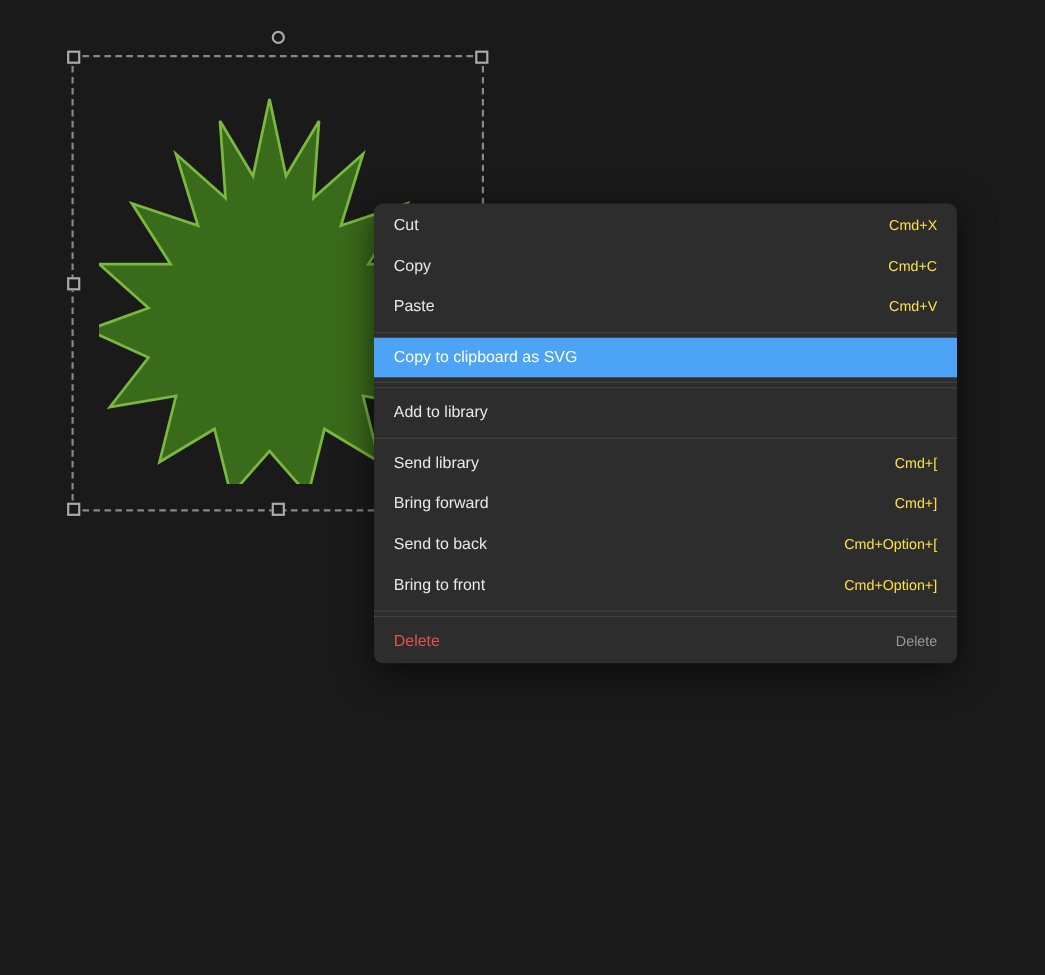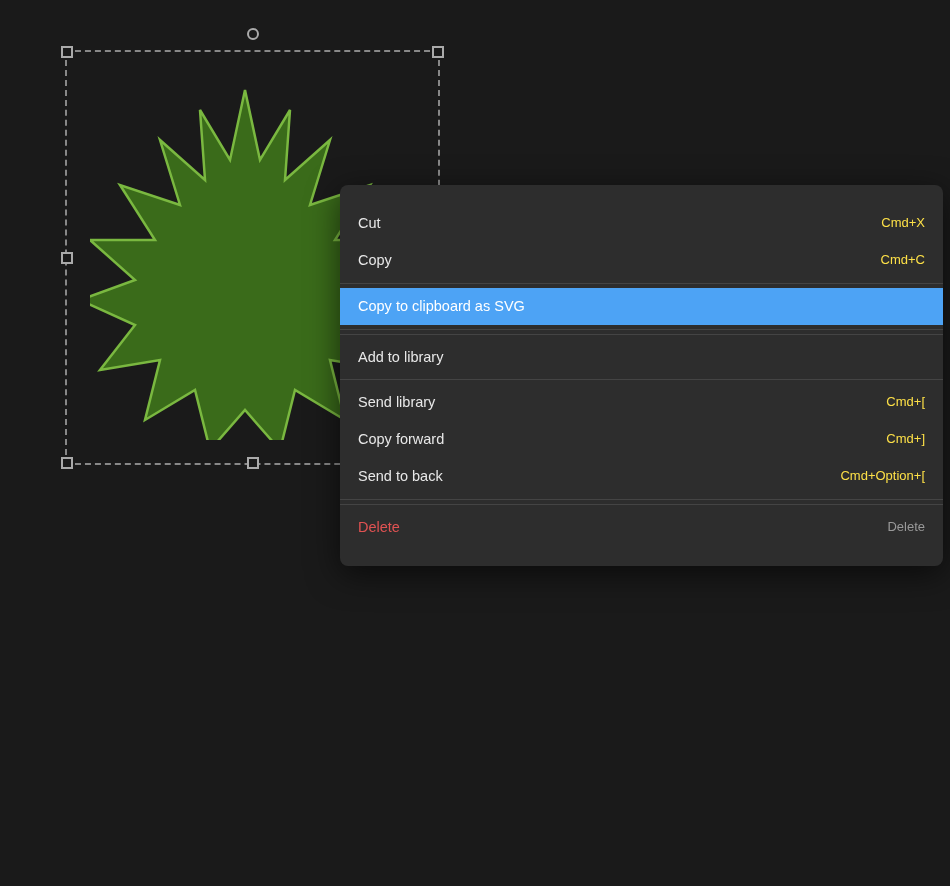--- a/index.html
+++ b/index.html
@@ -69,25 +69,25 @@
     .star-svg {
       width: 100%;
       height: 100%;
     }
 
     
     .context-menu {
       position: absolute;
       top: 185px;
       left: 340px;
-      width: 603px;
+      width: 530px;
       background-color: #2d2d2d;
       border-radius: 8px;
       box-shadow: 0 8px 32px rgba(0,0,0,0.6);
-      padding: 20px 0;
+      padding: 2px 0;
       z-index: 100;
     }
 
     .menu-item {
       display: flex;
       align-items: center;
       justify-content: space-between;
       padding: 9px 18px;
       cursor: pointer;
       color: #e8e8e8;
@@ -185,41 +185,49 @@
 
   <div class="context-menu" id="context-menu">
   <div class="menu-item">
         <span class="item-label">Cut</span>
         <span class="item-shortcut">Cmd+X</span>
       </div>
       <div class="menu-item">
         <span class="item-label">Copy</span>
         <span class="item-shortcut">Cmd+C</span>
       </div>
+      <div class="menu-item">
+        <span class="item-label">Paste</span>
+        <span class="item-shortcut">Cmd+V</span>
+      </div>
       <div class="menu-divider"></div>
       <div class="menu-item active">
         <span class="item-label">Copy to clipboard as SVG</span>
       </div>
       <div class="menu-divider"></div>
       <div class="menu-divider"></div>
       <div class="menu-item">
         <span class="item-label">Add to library</span>
       </div>
       <div class="menu-divider"></div>
       <div class="menu-item">
         <span class="item-label">Send library</span>
         <span class="item-shortcut">Cmd+[</span>
       </div>
       <div class="menu-item">
-        <span class="item-label">Copy forward</span>
+        <span class="item-label">Bring forward</span>
         <span class="item-shortcut">Cmd+]</span>
       </div>
       <div class="menu-item">
         <span class="item-label">Send to back</span>
         <span class="item-shortcut">Cmd+Option+[</span>
+      </div>
+      <div class="menu-item">
+        <span class="item-label">Bring to front</span>
+        <span class="item-shortcut">Cmd+Option+]</span>
       </div>
       <div class="menu-divider"></div>
       <div class="menu-divider"></div>
       <div class="menu-item delete-item">
         <span class="item-label">Delete</span>
         <span class="item-shortcut">Delete</span>
       </div>
     </div>
 
 </div>

